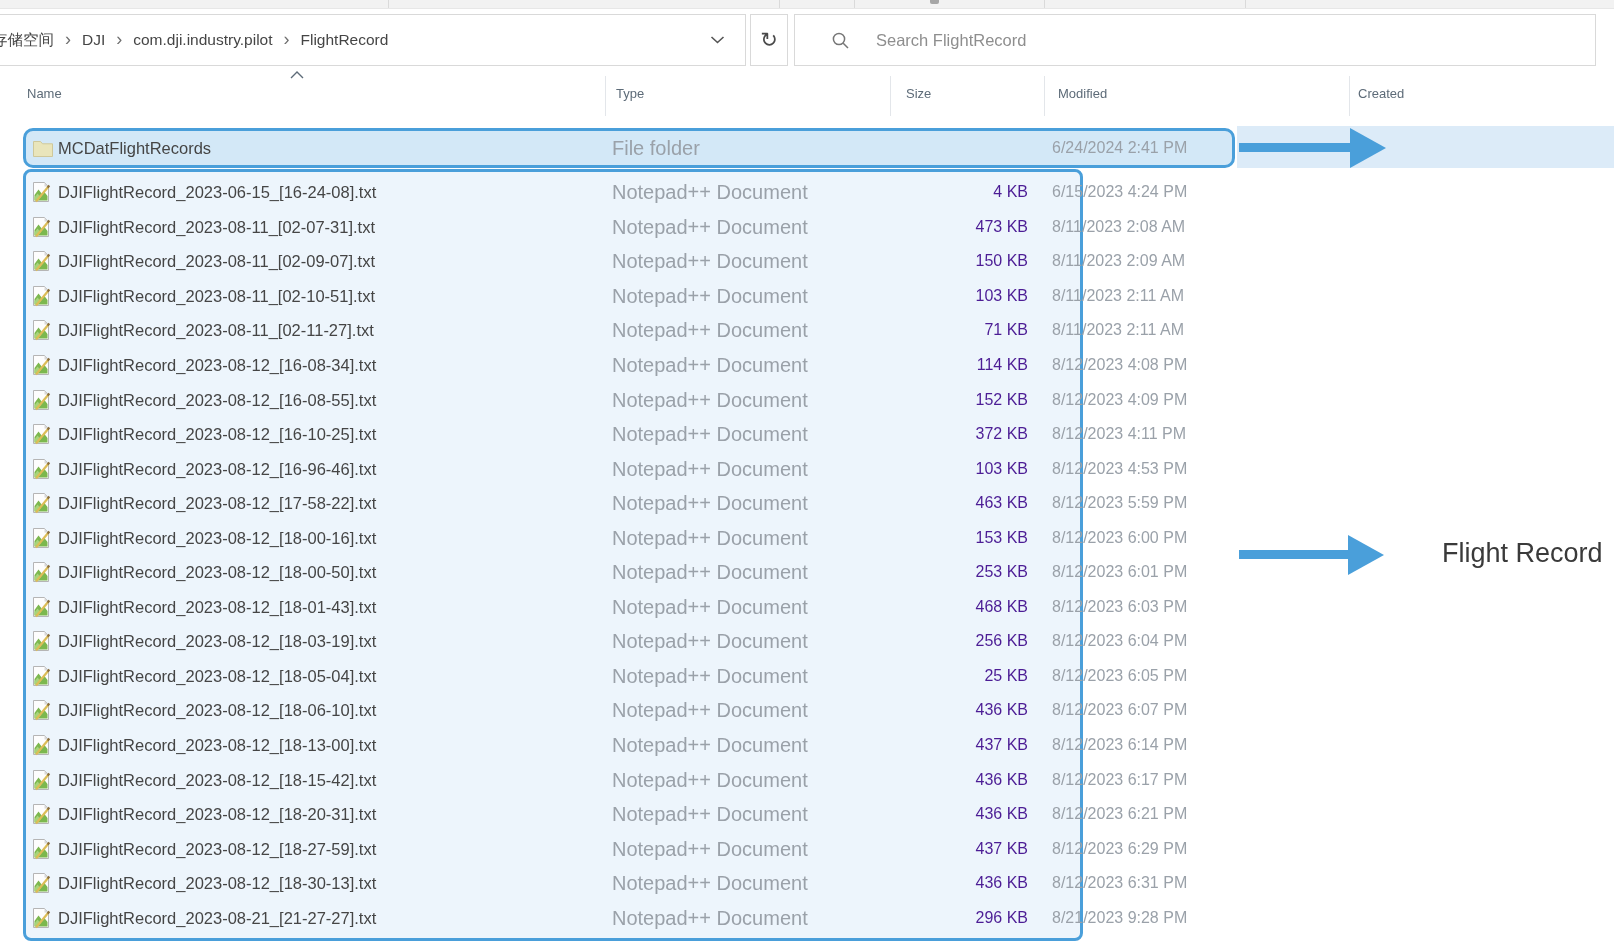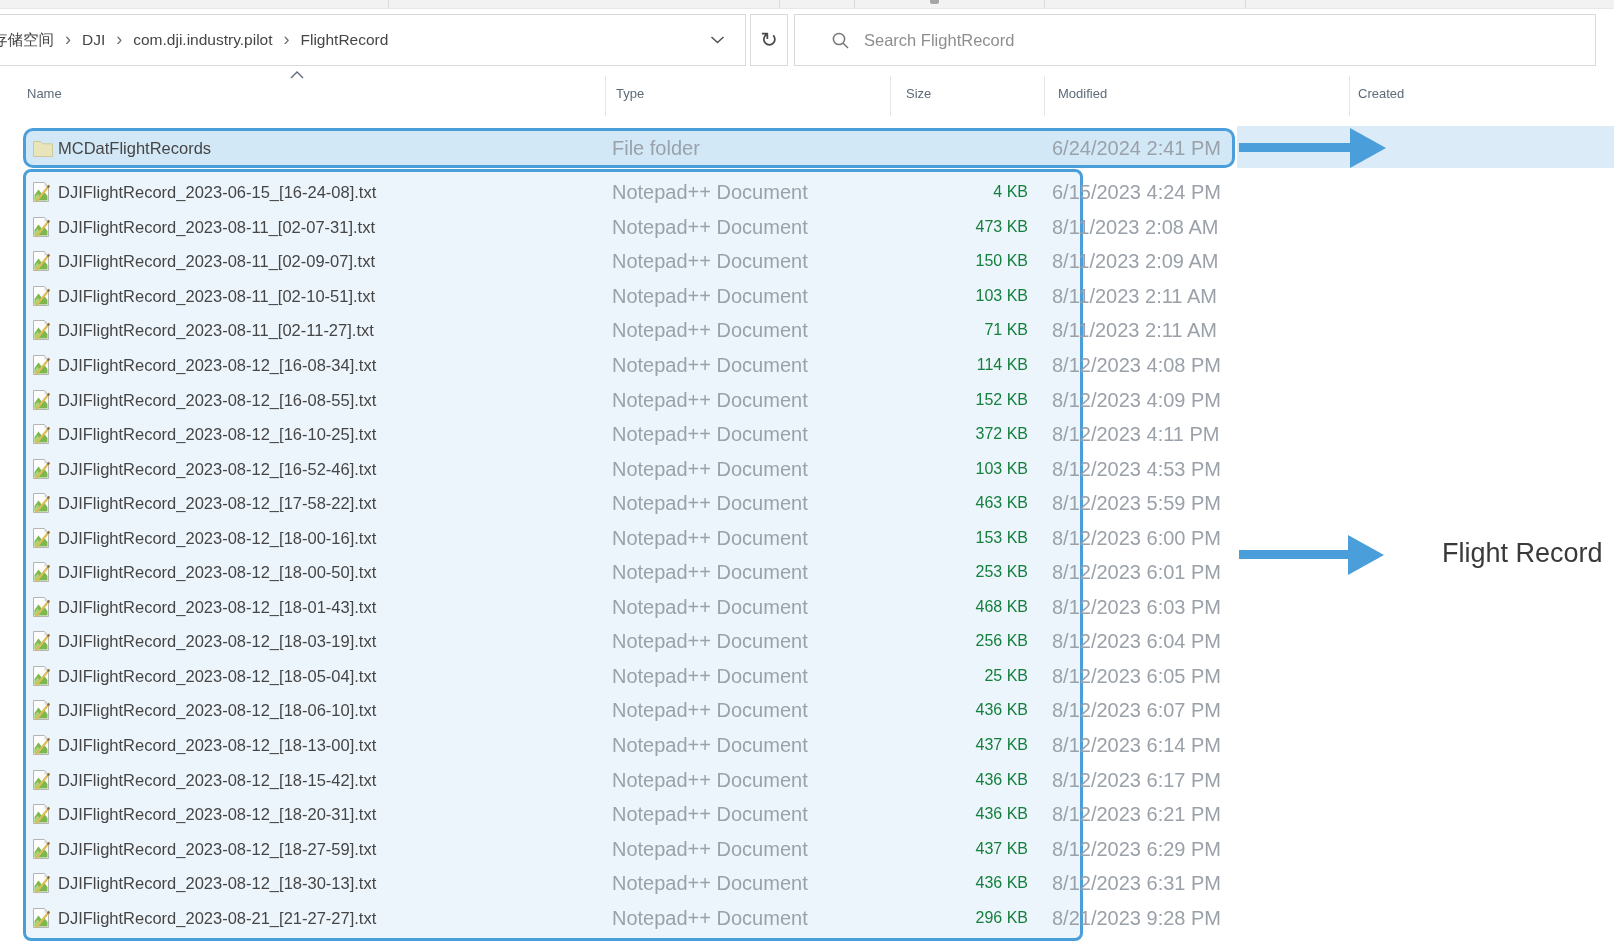--- a/index.html
+++ b/index.html
@@ -21,38 +21,38 @@
             margin-left:5px;}
   .crumb{cursor:default;}
   .sep{color:#6f6f6f;margin:0 11px;font-size:18px;line-height:1;transform:translateY(-1px);}
   .addr-chevron{position:absolute;right:20px;top:50%;transform:translateY(-50%);display:flex;}
   .refresh-btn{position:absolute;left:750px;top:14px;width:38px;height:52px;background:#fff;
             border:1px solid #d9d9d9;display:flex;align-items:center;justify-content:center;
             font-size:21px;color:#4a4a4a;box-sizing:border-box;}
   .search-box{position:absolute;left:794px;top:14px;width:802px;height:52px;background:#fff;
             border:1px solid #d9d9d9;display:flex;align-items:center;box-sizing:border-box;}
   .search-box .mag{margin-left:36px;display:flex;}
-  .search-box input{border:0;outline:0;flex:1;margin-left:12px;font-family:inherit;
+  .search-box input{border:0;outline:0;flex:1;margin-left:24px;font-family:inherit;
             font-size:16.5px;color:#000000;background:transparent;}
   .search-box input::placeholder{color:#8e8e8e;opacity:1;}
 
   
   .hcol{position:absolute;top:86px;font-size:13px;color:#5d6b78;}
   .hsep{position:absolute;top:76px;width:1px;height:40px;background:#e3e6ea;}
   .sort-caret{position:absolute;left:290px;top:71px;display:flex;}
 
   
   .folder-row{position:absolute;left:23px;top:128px;width:1212px;height:40px;box-sizing:border-box;
             border:3px solid var(--accent);border-radius:10px;background:#d3e8f7;}
   .cell{position:absolute;top:50%;transform:translateY(-50%);white-space:nowrap;}
   .cell-icon{left:6px;display:flex;}
   .cell-name{left:32px;font-size:16.5px;color:#454545;text-align:right;}
   .cell-type{left:586px;font-size:20px;color:#9aa1a9;}
-  .cell-size{left:846px;width:156px;text-align:right;font-size:16px;color:#15803d;}
-  .cell-date{left:1026px;font-size:20px;color:#9aa1a9;}
+  .cell-size{left:846px;width:156px;text-align:right;font-size:16px;color:#4c1d95;}
+  .cell-date{left:1026px;font-size:16px;color:#9aa1a9;}
 
   
   .list-rect{position:absolute;left:23px;top:169px;width:1060px;height:772px;box-sizing:border-box;
             border:3px solid var(--accent);border-radius:8px;background:#edf5fc;
             display:flex;flex-direction:column;padding:3px 0;}
   .file-row{position:relative;flex:1;}
 
   
   .band{position:absolute;left:1237px;top:126px;width:377px;height:42px;background:#dcebf8;}
   .arrow-line{position:absolute;height:9px;background:var(--accent);}
@@ -278,21 +278,21 @@
       <span class="cell cell-icon">
         <svg width="19" height="22" viewBox="0 0 19 22">
           <path d="M1.5 1.5 h11 l4 4 v15 h-15 z" fill="#fdfdfd" stroke="#b5b5b5" stroke-width="1"></path>
           <path d="M12.5 1.5 l4 4 h-4 z" fill="#d9d9d9"></path>
           <polygon points="2.5,14 6.5,8.5 10,13 12,10.5 15.5,15 15.5,19.5 2.5,19.5" fill="#7cb84e"></polygon>
           <polygon points="2.5,16.5 5.5,12.5 9,16.5 2.5,19.5" fill="#a7d47b"></polygon>
           <line x1="4" y1="20.5" x2="16.5" y2="5.5" stroke="#dcbd58" stroke-width="2.2"></line>
           <line x1="15.6" y1="6.6" x2="17.3" y2="4.5" stroke="#8a6d3b" stroke-width="2.2"></line>
         </svg>
       </span>
-      <span class="cell cell-name">DJIFlightRecord_2023-08-12_[16-52-46].txt</span>
+      <span class="cell cell-name">DJIFlightRecord_2023-08-12_[16-96-46].txt</span>
       <span class="cell cell-type">Notepad++ Document</span>
       <span class="cell cell-size">103 KB</span>
       <span class="cell cell-date">8/12/2023 4:53 PM</span>
     </div>
 
     <div class="file-row">
       <span class="cell cell-icon">
         <svg width="19" height="22" viewBox="0 0 19 22">
           <path d="M1.5 1.5 h11 l4 4 v15 h-15 z" fill="#fdfdfd" stroke="#b5b5b5" stroke-width="1"></path>
           <path d="M12.5 1.5 l4 4 h-4 z" fill="#d9d9d9"></path>

